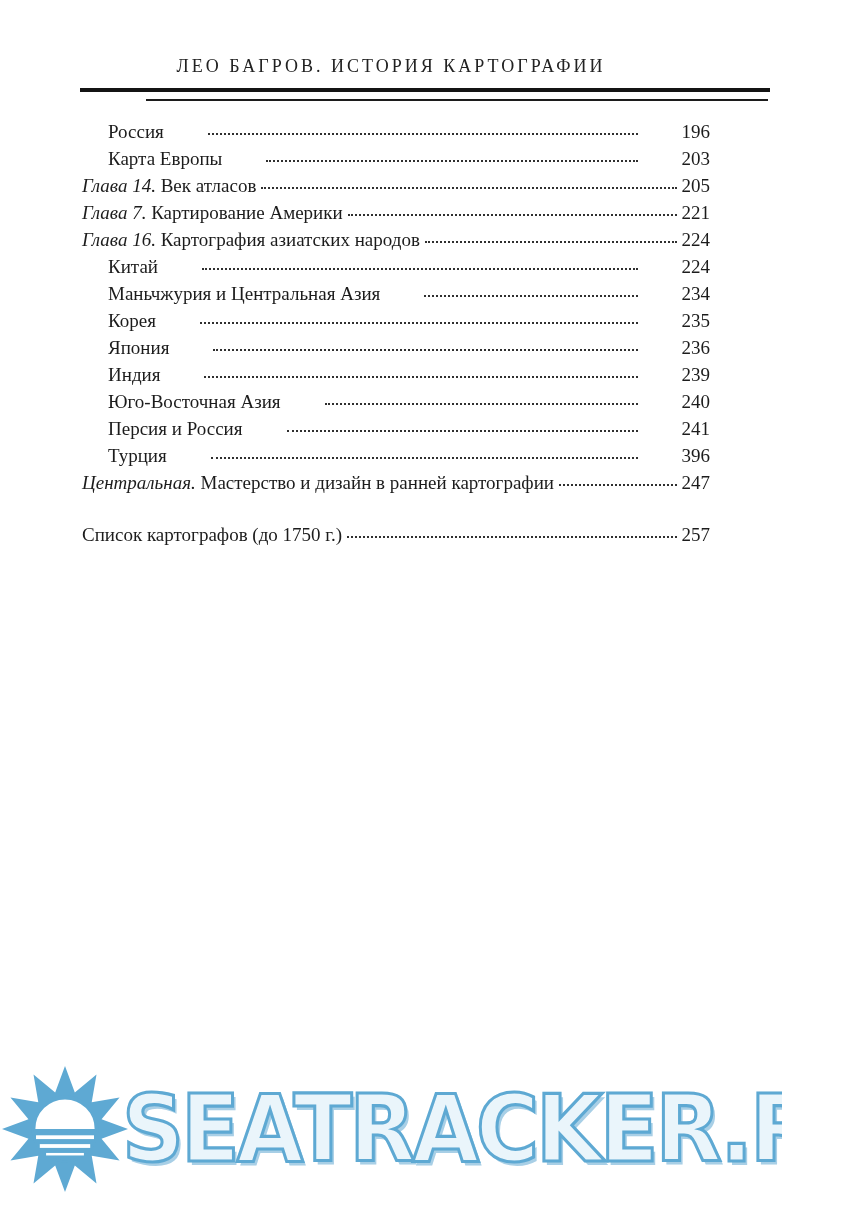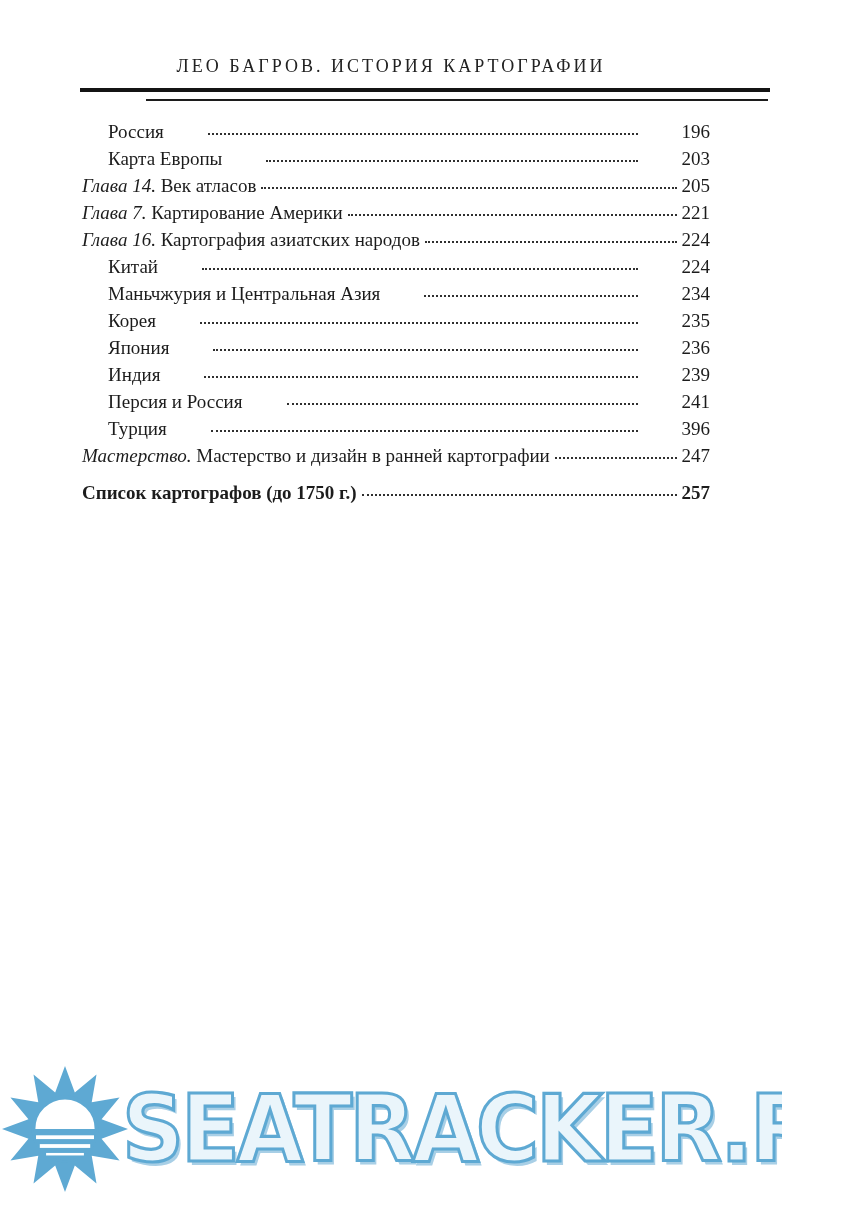--- a/index.html
+++ b/index.html
@@ -55,21 +55,21 @@
     right: 72px;
   }
   .toc-row {
     display: flex;
     align-items: baseline;
     font-size: 19px;
     line-height: 27px;
     white-space: nowrap;
   }
   .toc-row.indent { padding-left: 26px; gap: 39px; }
-  .toc-row.gap { margin-top: 10px; font-weight: bold; }
+  .toc-row.gap { margin-top: 25px; }
   .toc-label { flex: 0 0 auto; }
   .toc-label i { font-style: italic; }
   .leader {
     flex: 1 1 auto;
     min-width: 12px;
     margin: 0 5px;
     border-bottom: 2px dotted #2f2f2f;
     position: relative;
     top: -3px;
   }
@@ -162,31 +162,36 @@
         <span class="toc-label">Япония</span>
         <span class="leader"></span>
         <span class="toc-page">236</span>
       </div>
       <div class="toc-row indent">
         <span class="toc-label">Индия</span>
         <span class="leader"></span>
         <span class="toc-page">239</span>
       </div>
       <div class="toc-row indent">
+        <span class="toc-label">Юго-Восточная Азия</span>
+        <span class="leader"></span>
+        <span class="toc-page">240</span>
+      </div>
+      <div class="toc-row indent">
         <span class="toc-label">Персия и Россия</span>
         <span class="leader"></span>
         <span class="toc-page">241</span>
       </div>
       <div class="toc-row indent">
         <span class="toc-label">Турция</span>
         <span class="leader"></span>
         <span class="toc-page">396</span>
       </div>
       <div class="toc-row">
-        <span class="toc-label"><i>Мастерство. </i>Мастерство и дизайн в ранней картографии</span>
+        <span class="toc-label"><i>Центральная. </i>Мастерство и дизайн в ранней картографии</span>
         <span class="leader"></span>
         <span class="toc-page">247</span>
       </div>
       <div class="toc-row gap">
         <span class="toc-label">Список картографов (до 1750 г.)</span>
         <span class="leader"></span>
         <span class="toc-page">257</span>
       </div>
     </div>
 

